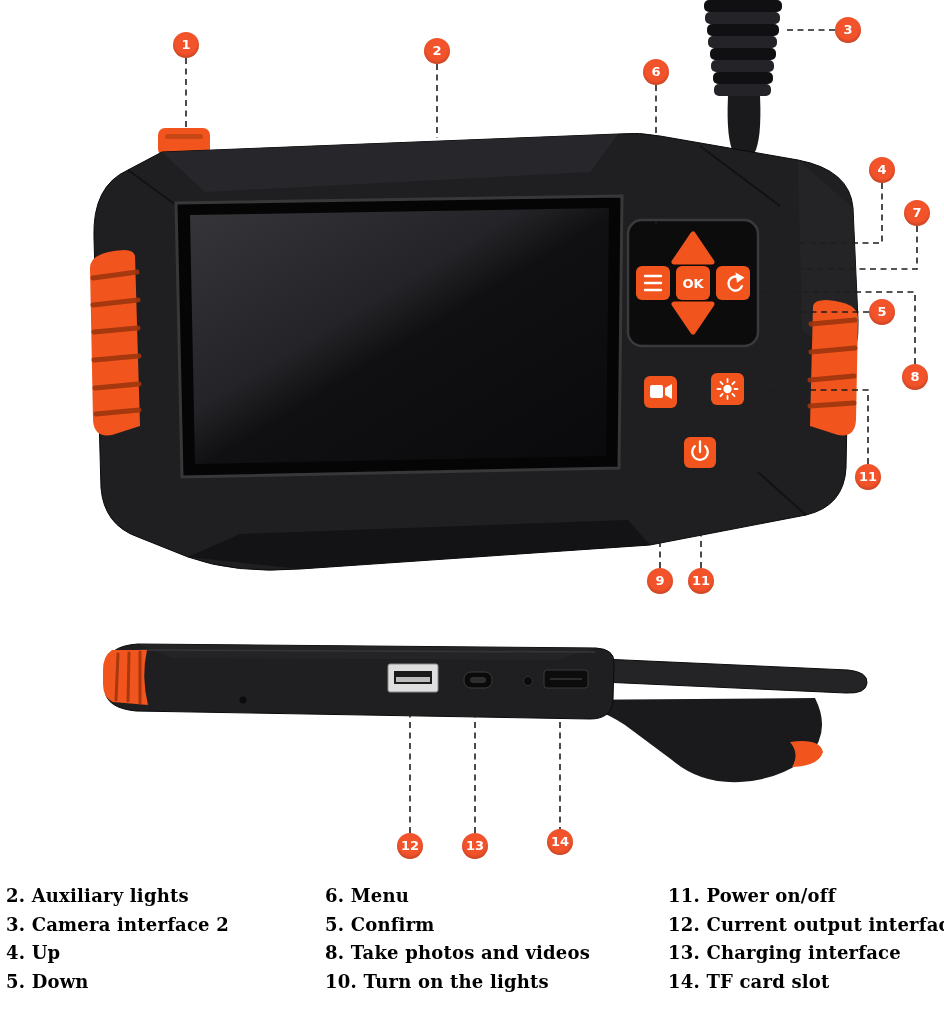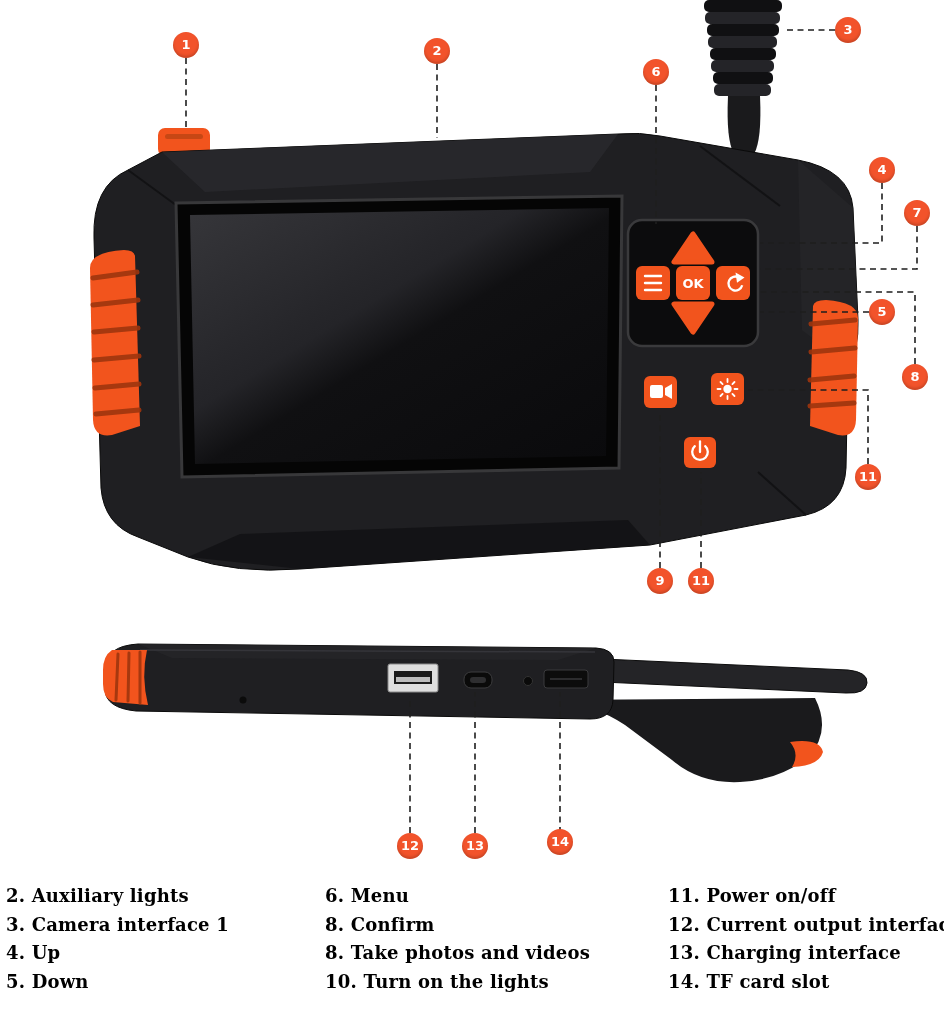--- a/index.html
+++ b/index.html
@@ -215,27 +215,27 @@
   <div class="callout" style="left:647px;top:568px">9</div>
   <div class="callout" style="left:855px;top:464px">11</div>
   <div class="callout" style="left:688px;top:568px">11</div>
   <div class="callout" style="left:397px;top:833px">12</div>
   <div class="callout" style="left:462px;top:833px">13</div>
   <div class="callout" style="left:547px;top:829px">14</div>
 
   <div class="legend">
     <div class="legend-col col1">
       <div class="legend-line">2. Auxiliary lights</div>
-      <div class="legend-line">3. Camera interface 1</div>
+      <div class="legend-line">3. Camera interface 2</div>
       <div class="legend-line">4. Up</div>
       <div class="legend-line">5. Down</div>
     </div>
     <div class="legend-col col2">
       <div class="legend-line">6. Menu</div>
-      <div class="legend-line">8. Confirm</div>
+      <div class="legend-line">5. Confirm</div>
       <div class="legend-line">8. Take photos and videos</div>
       <div class="legend-line">10. Turn on the lights</div>
     </div>
     <div class="legend-col col3">
       <div class="legend-line">11. Power on/off</div>
       <div class="legend-line">12. Current output interface</div>
       <div class="legend-line">13. Charging interface</div>
       <div class="legend-line">14. TF card slot</div>
     </div>
   </div>

